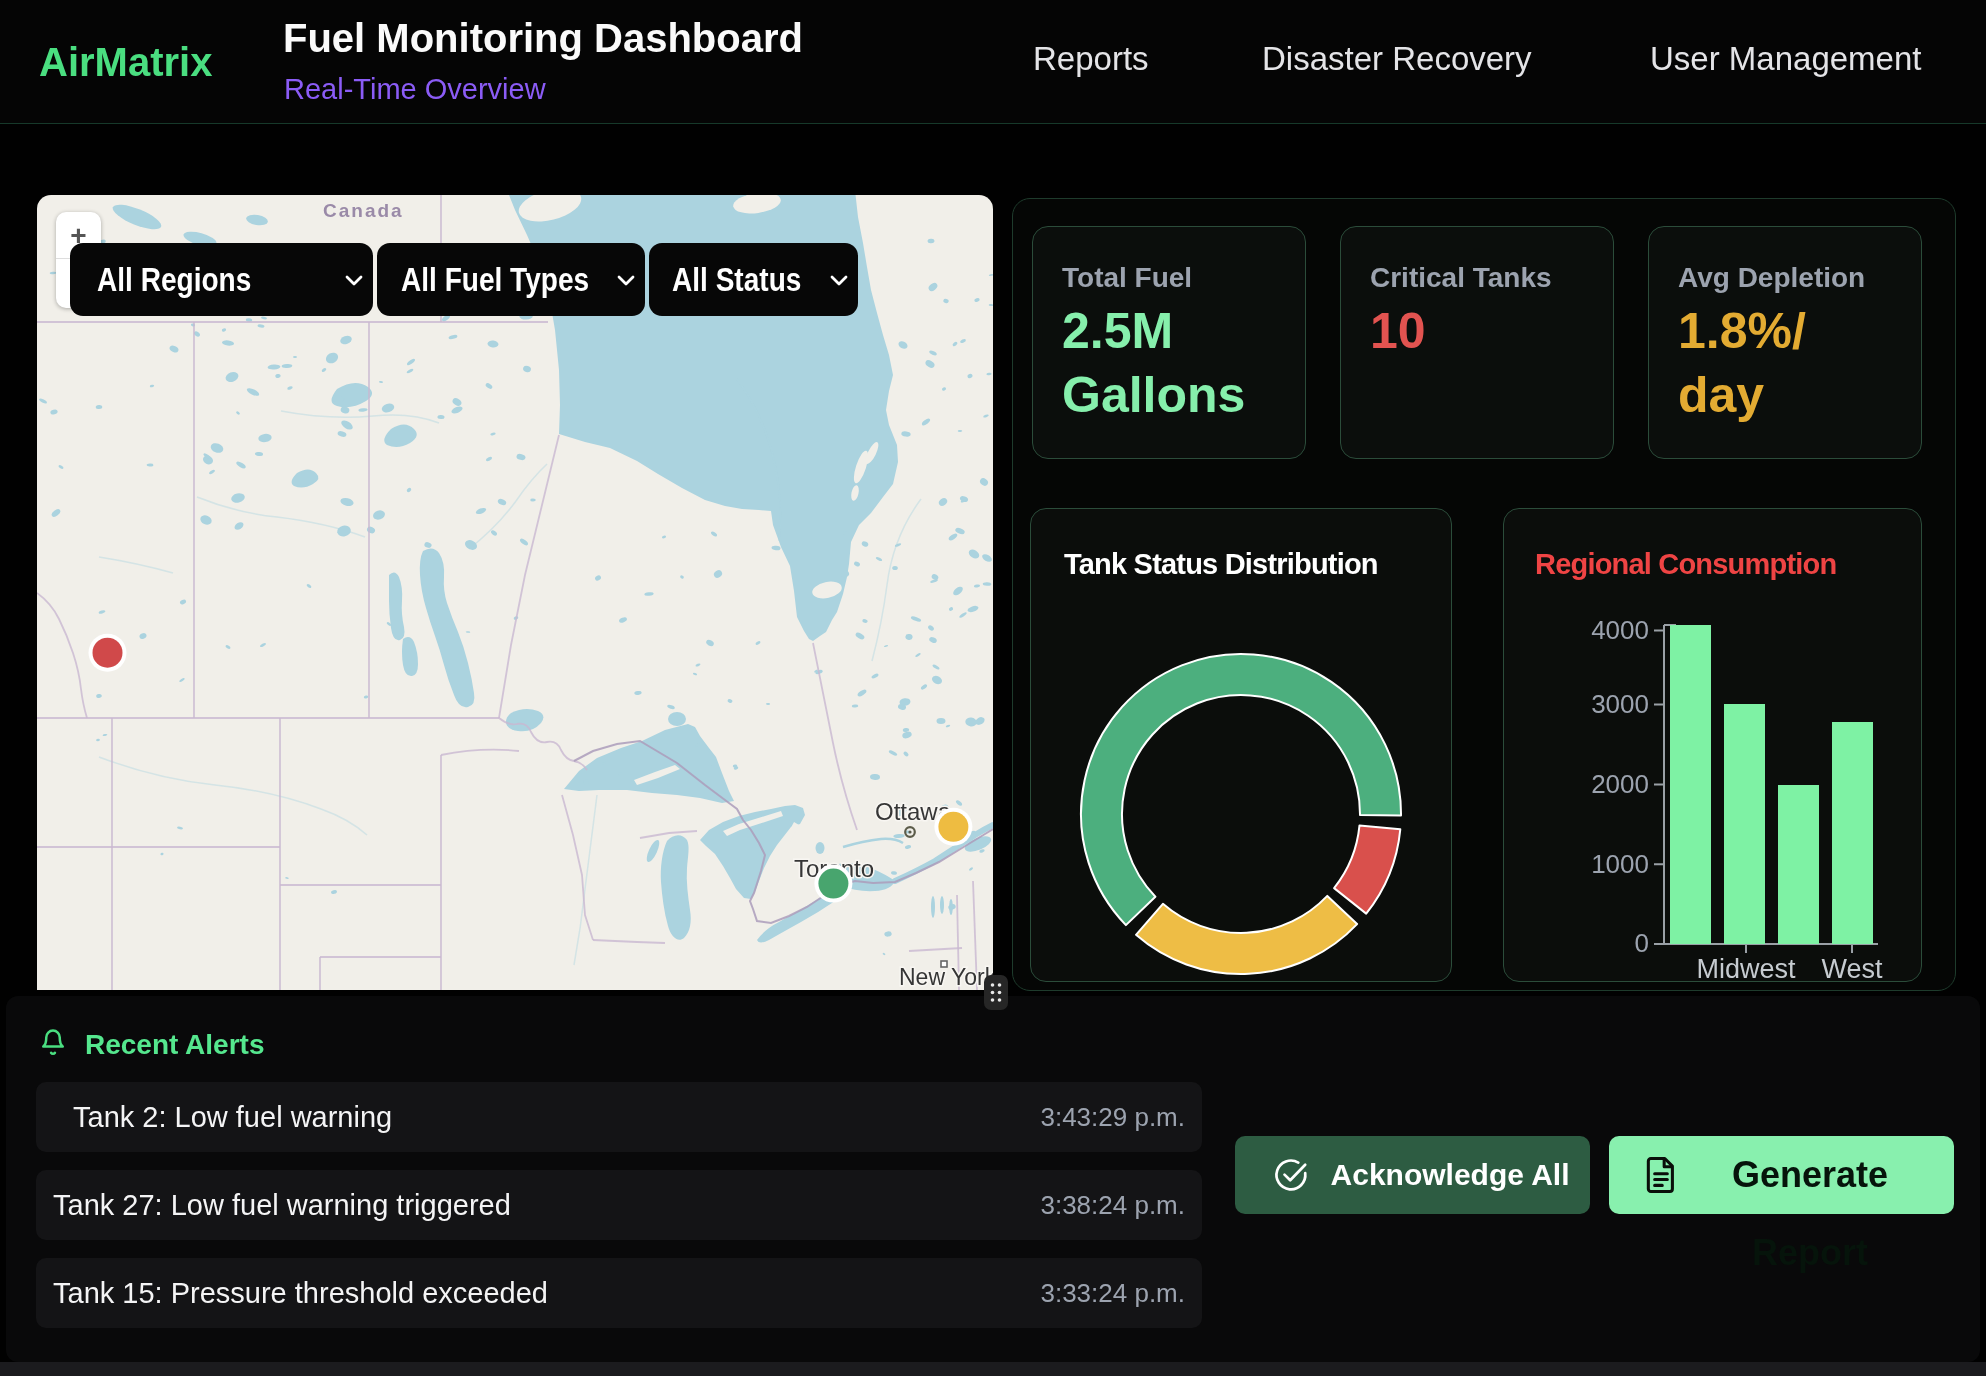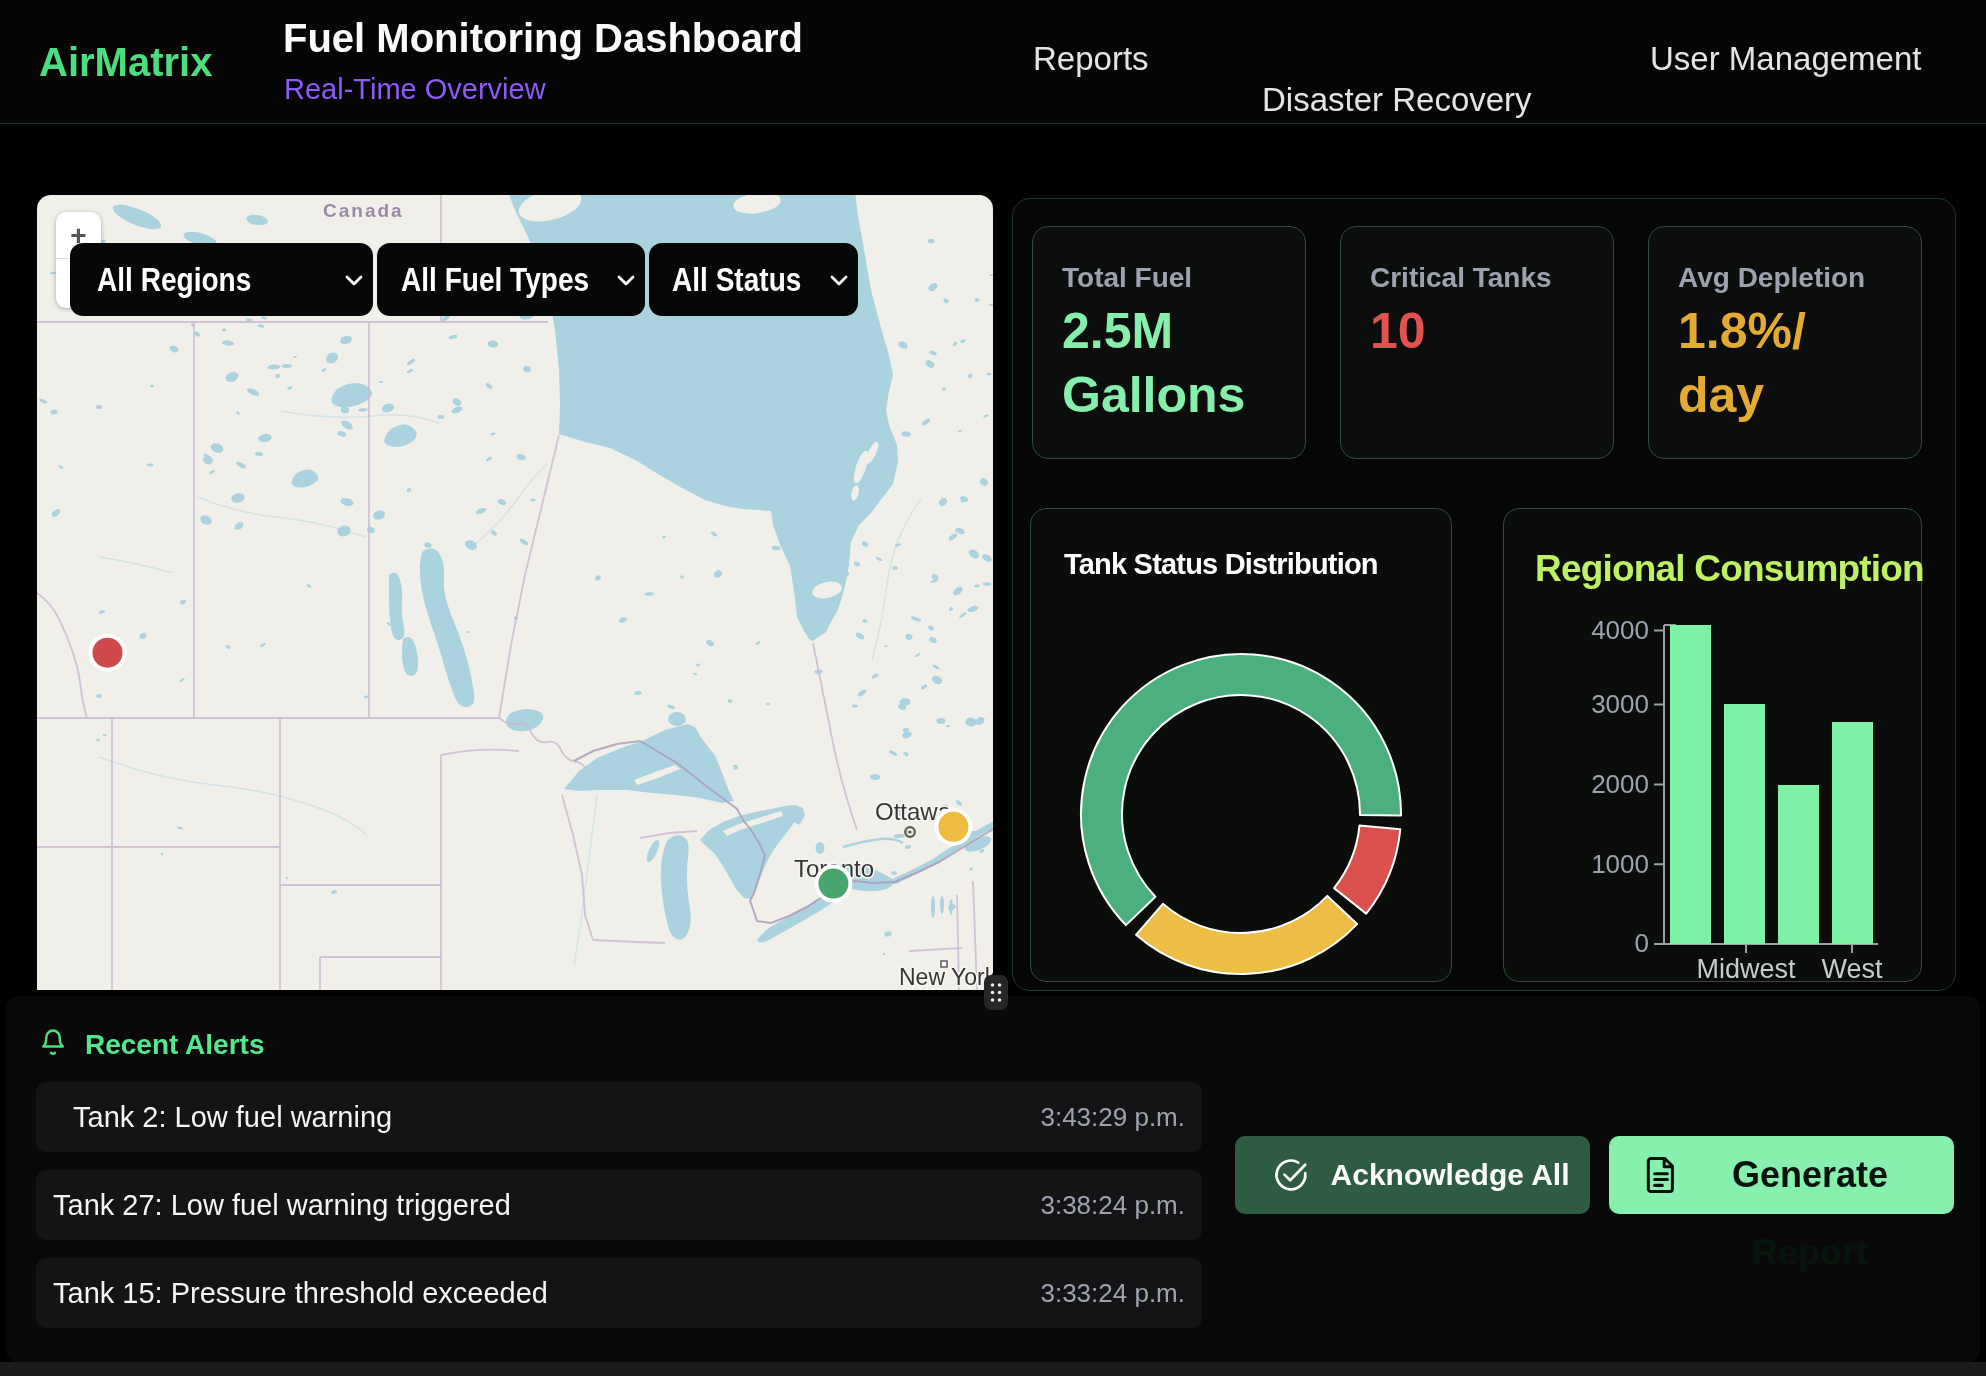--- a/index.html
+++ b/index.html
@@ -6,21 +6,21 @@
 .abs { position:absolute; }
 </style></head>
 <body>
 <div class="abs" style="left:0;top:0;width:1986px;height:1362px;background:#010101;"></div>
 
 <div class="abs" style="left:0;top:0;width:1986px;height:124px;background:#050505;border-bottom:1px solid #16392a;"></div>
 <div class="abs" style="left:39px;top:40px;font-size:40px;font-weight:700;color:#4ade80;">AirMatrix</div>
 <div class="abs" style="left:283px;top:16px;font-size:40px;font-weight:700;color:#fafafa;">Fuel Monitoring Dashboard</div>
 <div class="abs" style="left:284px;top:73px;font-size:29px;font-weight:500;color:#8b5cf6;">Real-Time Overview</div>
 <div class="abs" id="nav1" style="left:1033px;top:40px;font-size:33px;color:#e4e4e7;">Reports</div>
-<div class="abs" id="nav2" style="left:1262px;top:40px;font-size:33px;color:#e4e4e7;margin-top:41px;">Disaster Recovery</div>
+<div class="abs" id="nav2" style="left:1262px;top:40px;font-size:33px;color:#e4e4e7;">Disaster Recovery</div>
 <div class="abs" id="nav3" style="left:1650px;top:40px;font-size:33px;color:#e4e4e7;">User Management</div>
 
 <div class="abs" style="left:37px;top:195px;width:956px;height:876px;border-radius:14px;overflow:hidden;"><svg width="956" height="795" viewBox="0 0 956 795">
       <rect x="0" y="0" width="956" height="795" fill="#f1efe9"></rect>
       <path d="M470,-5 L478,15 L490,40 L503,70 L512,100 L518,135 L522,175 L523,210 L522,239 L548,247 L573,253 L600,266 L621,279 L645,293 L668,305 L688,311 L705,314 L722,315 L734,316 L736,330 L744,352 L753,371 L757,396 L760,422 L767,436 L772,444 L776,446 L783,441 L789,437 L795,425 L800,417 L806,399 L810,382 L812,369 L814,347 L822,330 L834,318 L846,302 L856,289 L861,267 L860,250 L852,230 L849,215 L852,196 L856,180 L852,160 L846,140 L840,118 L834,95 L830,72 L826,48 L821,22 L818,-5 Z" fill="#abd3df"></path>
       <ellipse cx="720" cy="8" rx="24" ry="10" transform="rotate(-8 720 8)" fill="#f1efe9"></ellipse>
       <ellipse cx="513" cy="10" rx="32" ry="15" transform="rotate(-14 513 10)" fill="#f1efe9"></ellipse>
       <ellipse cx="824" cy="272" rx="5" ry="17" transform="rotate(18 824 272)" fill="#f1efe9"></ellipse>
       <ellipse cx="835" cy="258" rx="4" ry="12" transform="rotate(26 835 258)" fill="#f1efe9"></ellipse>
       <ellipse cx="818" cy="298" rx="3.5" ry="8" transform="rotate(12 818 298)" fill="#f1efe9"></ellipse>
@@ -358,21 +358,21 @@
 
 <div class="abs" style="left:1030px;top:508px;width:422px;height:474px;background:#0b0d0b;border:1.5px solid #2b4c3a;border-radius:16px;"></div>
 <div class="abs" id="ct1" style="left:1064px;top:548px;font-size:29px;letter-spacing:-0.8px;font-weight:700;color:#fff;">Tank Status Distribution</div>
 <svg class="abs" style="left:1030px;top:508px;" width="422" height="474" viewBox="0 0 422 474">
     <path d="M95.9,417.1 A160,160 0 1 1 371.0,307.4 L330.0,307.0 A119,119 0 1 0 125.4,388.7 Z" fill="#4caf7e" stroke="#ffffff" stroke-width="2" stroke-linejoin="round"></path>
     <path d="M370.3,321.3 A160,160 0 0 1 336.2,405.6 L304.1,380.1 A119,119 0 0 0 329.5,317.4 Z" fill="#d9504c" stroke="#ffffff" stroke-width="2" stroke-linejoin="round"></path>
     <path d="M327.1,416.1 A160,160 0 0 1 106.0,426.8 L132.9,395.8 A119,119 0 0 0 297.3,387.9 Z" fill="#eebd45" stroke="#ffffff" stroke-width="2" stroke-linejoin="round"></path>
   </svg>
 
 <div class="abs" style="left:1503px;top:508px;width:419px;height:474px;background:#0b0d0b;border:1.5px solid #2b4c3a;border-radius:16px;"></div>
-<div class="abs" id="ct2" style="left:1535px;top:548px;font-size:37px;letter-spacing:-0.8px;font-weight:700;color:#bef264;">Regional Consumption</div>
+<div class="abs" id="ct2" style="left:1535px;top:548px;font-size:29px;letter-spacing:-0.8px;font-weight:700;color:#ef4444;">Regional Consumption</div>
 <svg class="abs" style="left:1503px;top:508px;" width="419" height="474" viewBox="0 0 419 474">
 <g stroke="#9aa0a6" stroke-width="2" fill="none">
 <path d="M161,117 V436"></path>
       <path d="M161,436 H375"></path>
 <path d="M151,122.5 H161 M151,196.6 H161 M151,276.6 H161 M151,356.3 H161 M151,436 H161"></path>
 <path d="M161,117 h12"></path>
 <path d="M243,436 v9 M349,436 v9"></path>
 </g>
 <g fill="#7ef2a4">
 <rect x="167" y="117" width="41" height="319"></rect>

